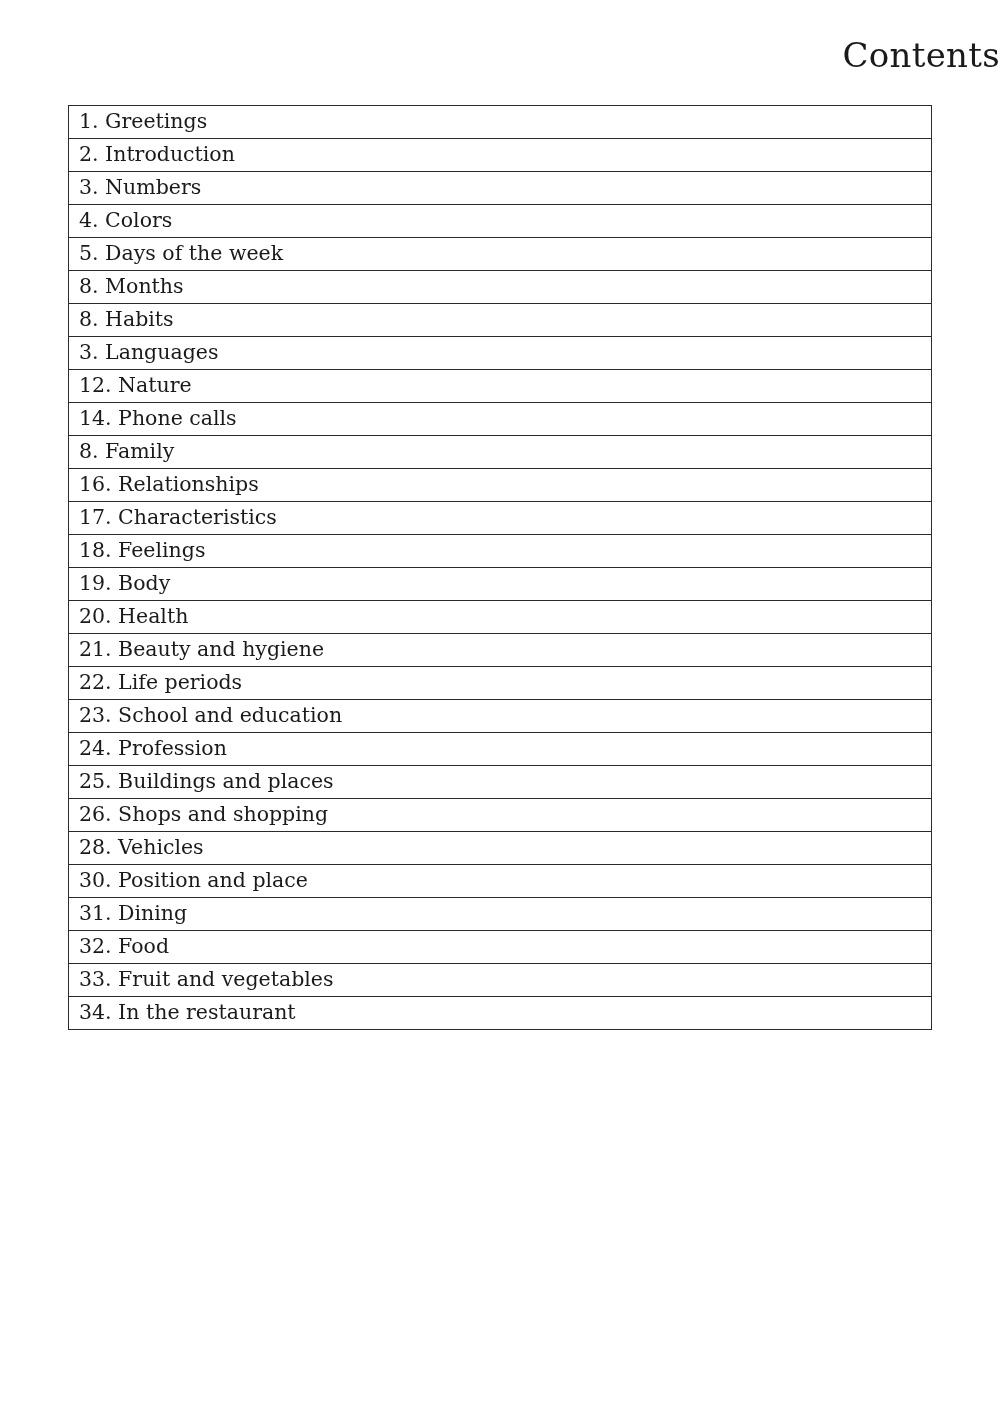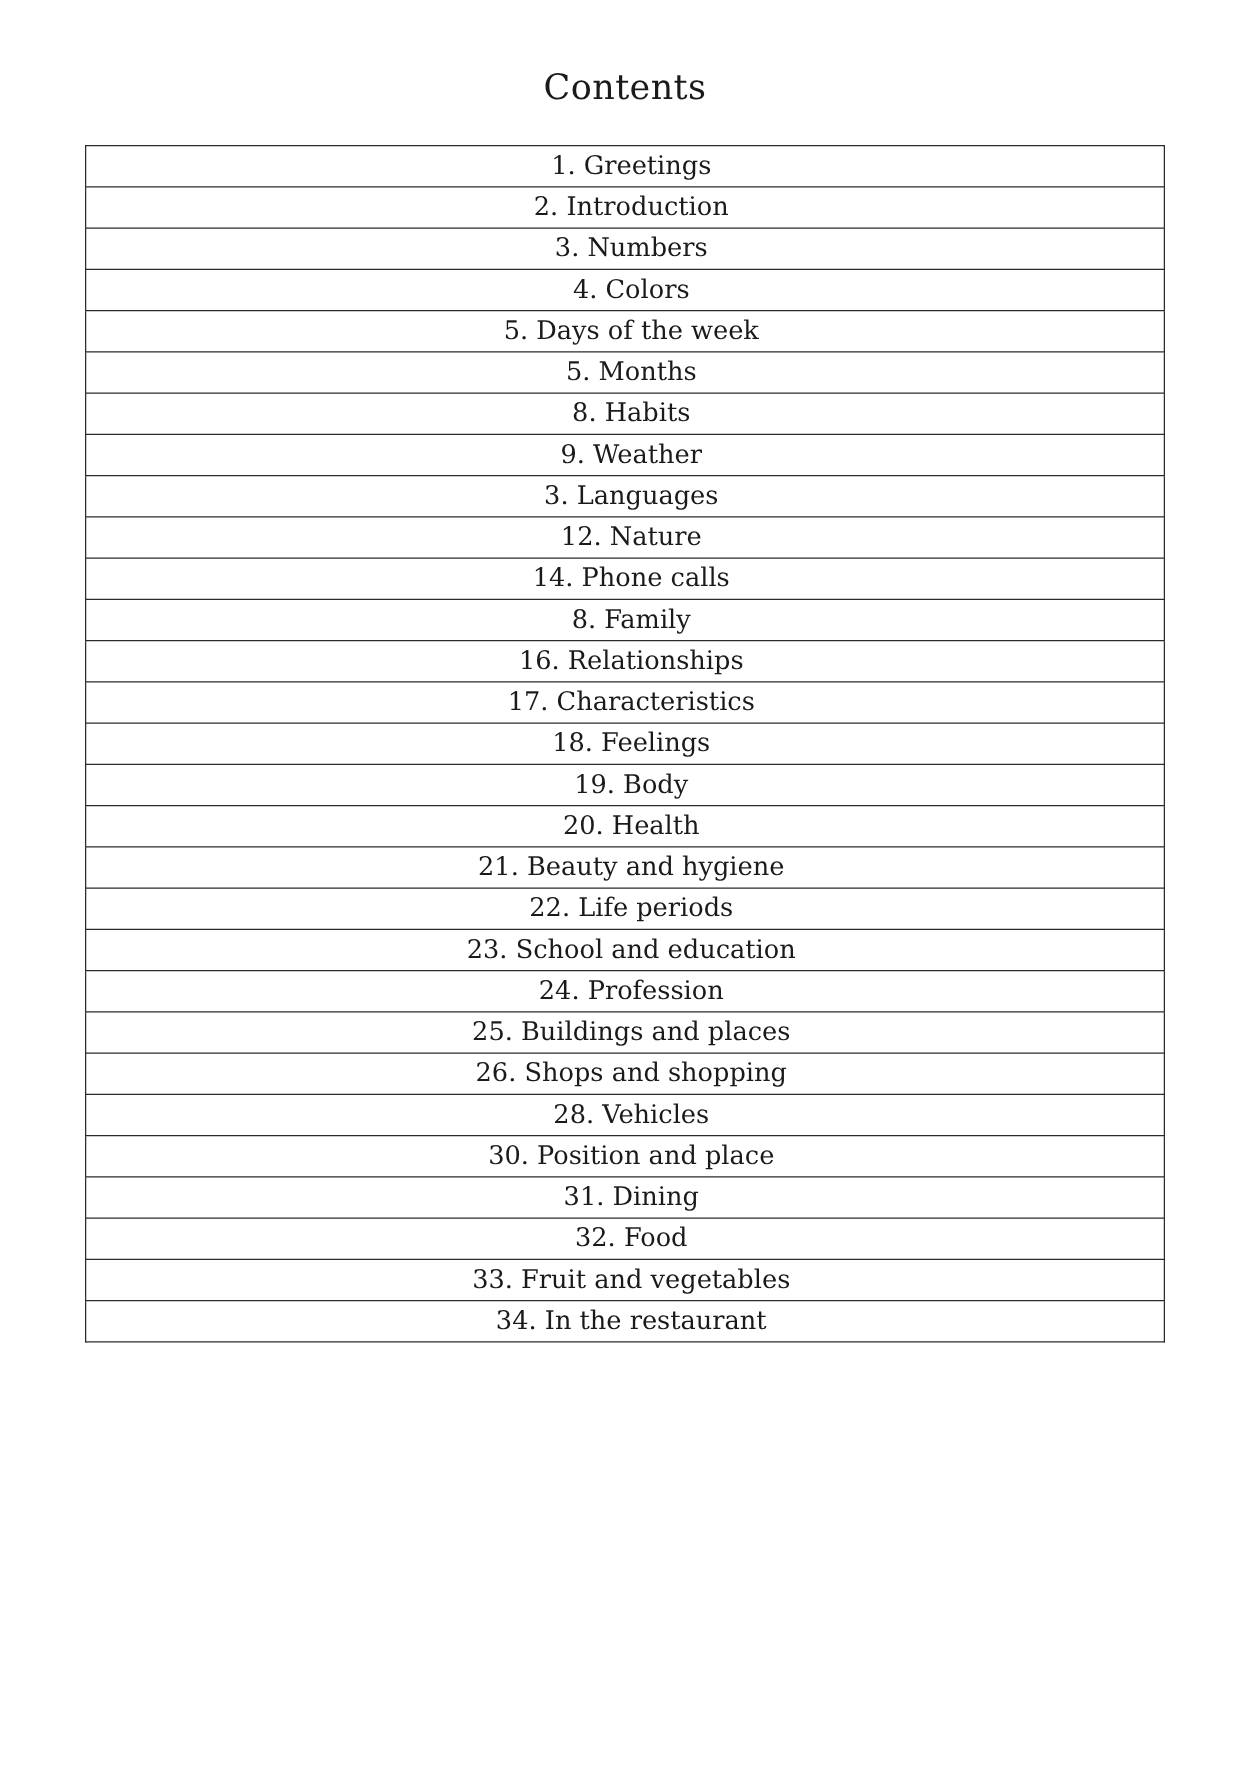--- a/index.html
+++ b/index.html
@@ -14,38 +14,37 @@
     color: #1a1a1a;
     overflow: hidden;
   }
   .page {
     position: relative;
     width: 1000px;
     height: 1414px;
     box-sizing: border-box;
   }
   .page-title {
-    text-align: center;
-    font-size: 28px;
+    text-align: right;
+    font-size: 34px;
     font-weight: normal;
     letter-spacing: 0.3px;
     margin: 0;
-    padding-top: 53px;
+    padding-top: 35px;
     padding-bottom: 0;
     font-family: "DejaVu Serif", "Liberation Serif", serif;
   }
   .contents-table {
     margin: 30px auto 0 auto;
     width: 864px;
     border-collapse: collapse;
     table-layout: fixed;
   }
   .contents-table tr {
     height: 33px;
-    text-align: center;
   }
   .contents-table td {
     border: 1px solid #2b2b2b;
     padding: 1px 0 3px 10px;
     font-size: 20.5px;
     line-height: 28px;
     vertical-align: middle;
     white-space: nowrap;
     overflow: hidden;
     font-family: "DejaVu Serif", "Liberation Serif", serif;
@@ -67,27 +66,24 @@
       <tr>
           <td>3. Numbers</td>
         </tr>
       <tr>
           <td>4. Colors</td>
         </tr>
       <tr>
           <td>5. Days of the week</td>
         </tr>
       <tr>
-          <td>5. Months</td>
+          <td>8. Months</td>
         </tr>
       <tr>
           <td>8. Habits</td>
-        </tr>
-      <tr>
-          <td>9. Weather</td>
         </tr>
       <tr>
           <td>3. Languages</td>
         </tr>
       <tr>
           <td>12. Nature</td>
         </tr>
       <tr>
           <td>14. Phone calls</td>
         </tr>

